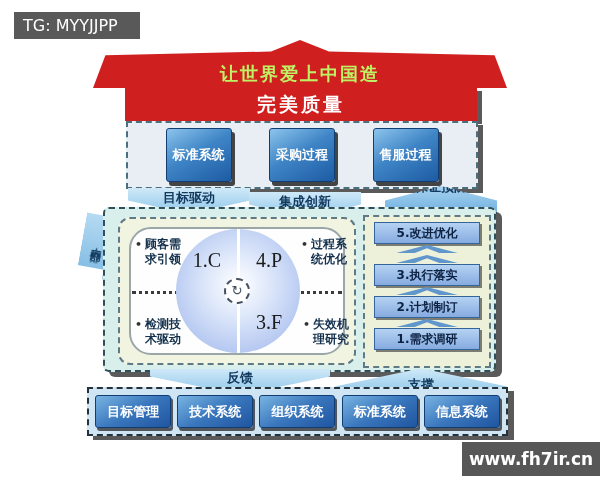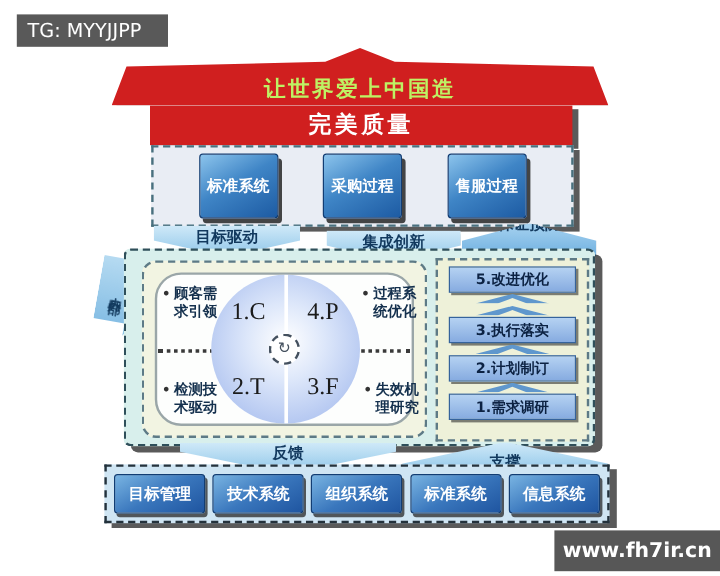--- a/index.html
+++ b/index.html
@@ -19,21 +19,21 @@
 
   
   .strip { left:126px; top:121px; width:352px; height:68px; background:#e9edf4; border:2px dashed #49707e; display:flex; align-items:center; justify-content:space-evenly; box-shadow:5px 4px 0 rgba(35,35,35,0.75); }
   .pbox { width:66px; height:54px; background:linear-gradient(150deg,#8cc4ec 0%,#3f85c6 45%,#1d5ba3 100%); border:1px solid #123d73; border-radius:3px; color:#fff; font-weight:bold; font-size:13px; display:flex; align-items:center; justify-content:center; box-shadow:3px 4px 0 rgba(25,25,25,0.8); }
 
   
   .flow { color:#12395e; font-weight:bold; font-size:13px; text-align:center; filter:drop-shadow(3px 3px 0 rgba(35,35,35,0.55)); }
   .arrow-down { background:linear-gradient(#cfe9f8,#8fc6e9); clip-path:polygon(0 0,100% 0,100% 48%,50% 100%,0 48%); padding-top:1px; }
   .arrow-up { background:linear-gradient(#a8d3f0,#6fb0e0); clip-path:polygon(50% 0,100% 52%,100% 100%,0 100%,0 52%); display:flex; align-items:flex-end; justify-content:center; padding-bottom:18px; }
   .f-goal { left:128px; top:188px; width:122px; height:26px; }
-  .f-innov { left:272px; top:192px; width:112px; height:26px;font-family:Liberation Serif, serif; }
+  .f-innov { left:249px; top:192px; width:112px; height:26px;font-family:Liberation Serif, serif; }
   .f-prev { left:385px; top:186px; width:112px; height:28px; }
   .f-feed { left:150px; top:369px; width:180px; height:25px; clip-path:polygon(0 0,100% 0,100% 30%,52% 100%,48% 100%,0 30%); }
   .f-supp { left:335px; top:369px; width:172px; height:25px; clip-path:polygon(48% 0,52% 0,100% 70%,100% 100%,0 100%,0 70%); }
 
   
   .io-arrow { left:82px; top:206px; width:48px; height:74px; background:linear-gradient(#bfe0f4,#7db9e2);
     clip-path:polygon(0 14%, 55% 14%, 55% 0, 100% 50%, 55% 100%, 55% 86%, 0 86%);
     transform:rotate(10deg); filter:drop-shadow(2px 3px 0 rgba(35,35,35,0.6)); }
   .io-text { position:absolute; left:7px; top:50%; transform:translateY(-50%); writing-mode:vertical-rl; color:#123a5e; font-weight:bold; font-size:11px; letter-spacing:2px; }
 
@@ -88,21 +88,20 @@
 </div>
 
 <div class="abs mid">
 
   <div class="mid-left">
     <div class="qrect"></div>
     <div class="qhline"></div>
     <div class="circle">
       <div class="sector s-tl">1.C</div>
       <div class="sector s-tr">4.P</div>
-      <div class="sector s-bl">2.T</div>
       <div class="sector s-br">3.F</div>
       <div class="vline"></div>
     </div>
     <div class="center-cycle">↻</div>
 
     <div class="corner c-tl">
       <span class="bullet">•</span>
       <span><span>顾客需</span><br><span>求引领</span></span>
     </div>
     <div class="corner c-tr">

